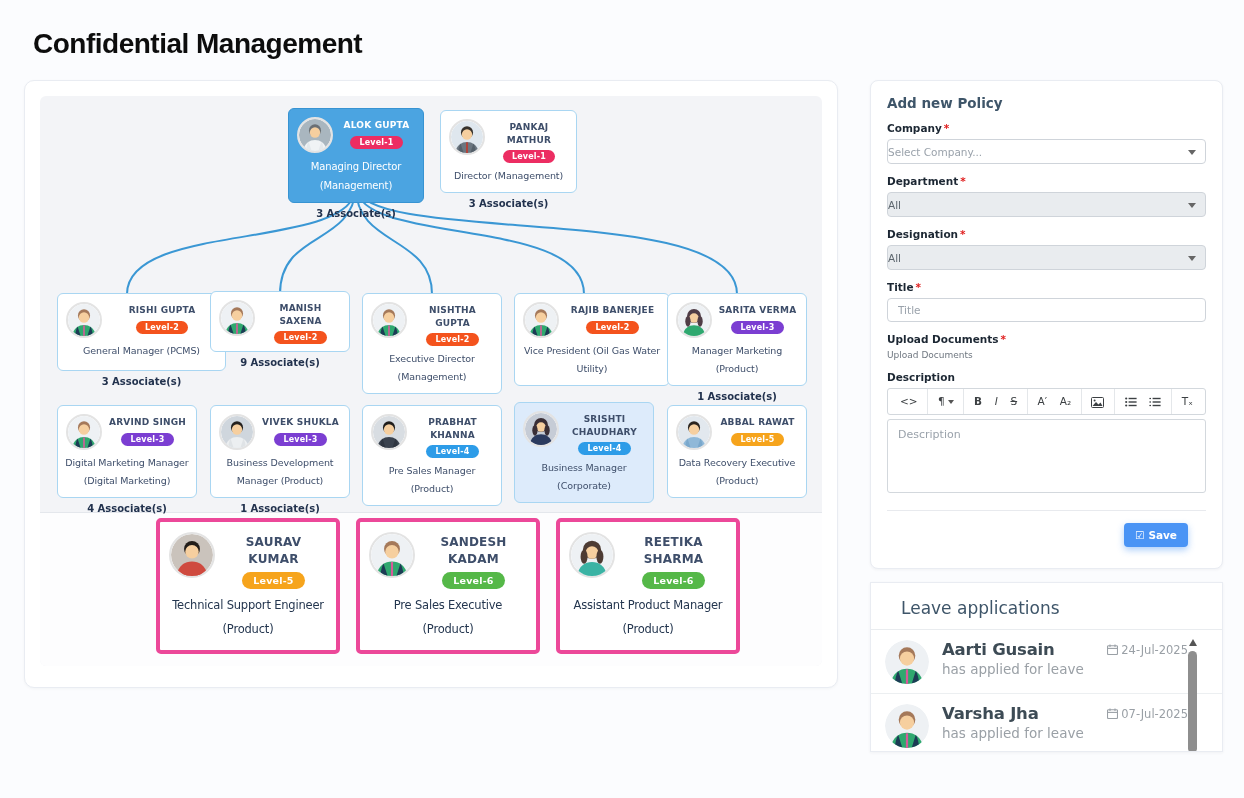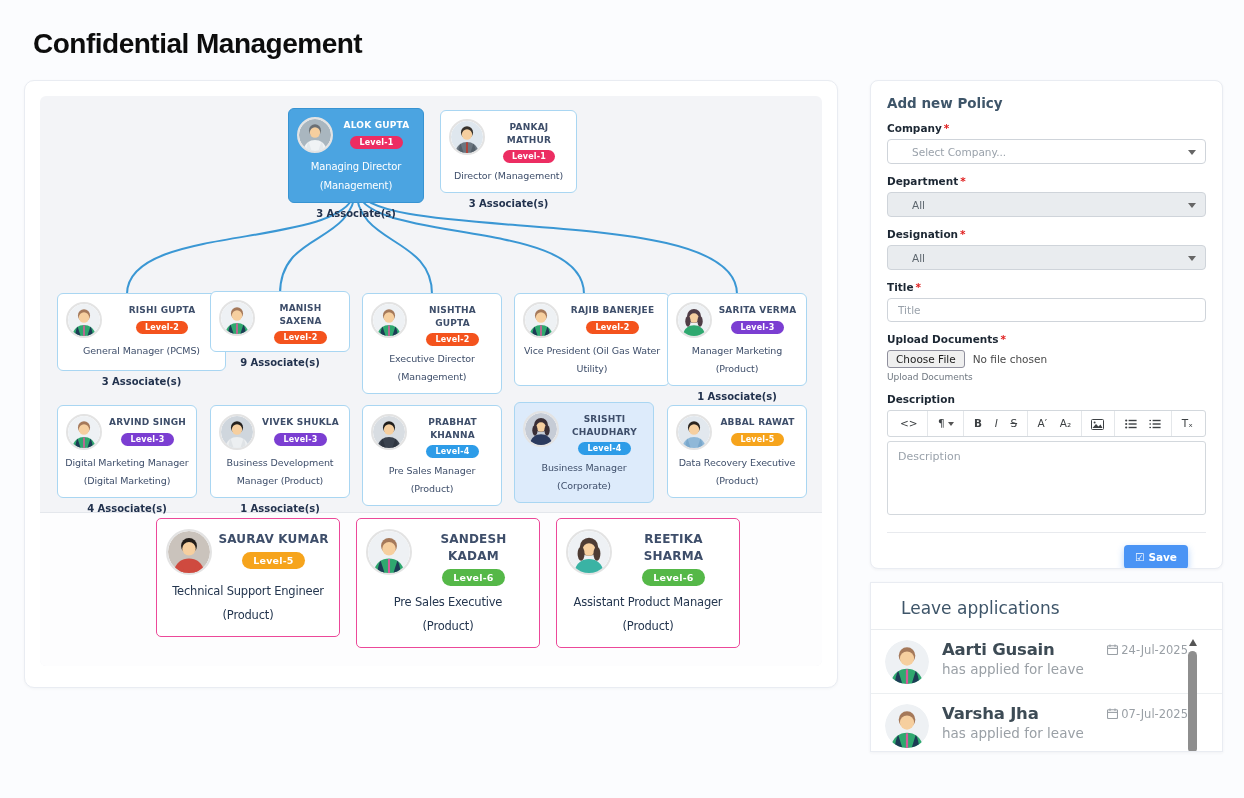--- a/index.html
+++ b/index.html
@@ -38,35 +38,35 @@
   .root .nname { color:#fff; }
   .badge { display:inline-block; font-size:8px; font-weight:700; color:#fff; padding:2px 9px;
     border-radius:9px; letter-spacing:.2px; }
   .lv1 { background:#ec2d62; } .lv2 { background:#f4531d; } .lv3 { background:#7b3ed2; }
   .lv4 { background:#2d9ce8; } .lv5 { background:#f6a41c; } .lv6 { background:#55b848; }
   .nttl { font-size:9.5px; color:#3e4e6a; margin-top:4px; line-height:1.9; letter-spacing:-0.1px; }
   .root .nttl { color:#fff; font-size:10px; }
   .assoc { margin-top:5px; font-size:10px; font-weight:700; color:#22324e; }
 
   .node.big { width:184px; }
-  .big .ncard { border:1px solid #ec4899; border-radius:5px; padding:10px 6px 9px; }
+  .big .ncard { border:4px solid #ec4899; border-radius:5px; padding:10px 6px 9px; }
   .big .avatar { width:46px; height:46px; }
   .big .nname { font-size:12px; }
   .big .badge { font-size:9.5px; padding:3px 11px; border-radius:10px; }
   .big .nttl { font-size:11.5px; color:#24364f; line-height:2.1; letter-spacing:-0.2px; }
 
   
   .policy-panel { position:absolute; left:870px; top:80px; width:353px; height:489px;
     background:#fff; border:1px solid #e9ecf2; border-radius:8px;
     box-shadow:0 1px 3px rgba(30,40,60,.05); padding:14px 16px; overflow:hidden; }
   .pp-header { font-size:13.5px; font-weight:700; color:#3e5569; margin-bottom:8px; }
   .f-label { font-size:10.5px; font-weight:700; color:#1c2733; margin:11px 0 5px; }
   .req { color:#e02020; margin-left:2px; }
   .sel-box { position:relative; height:25px; border:1px solid #cfd4da; border-radius:4px;
-    background:#fff; display:flex; align-items:center; padding:0 22px 0 24px; cursor:pointer; }
+    background:#fff; display:flex; align-items:center; padding:0 22px 0 0; cursor:pointer; }
   .sel-box.gray { background:#e9ecef; }
   .sel-text { font-size:10.5px; color:#9aa2ab; }
   .sel-box.gray .sel-text { color:#5d666e; }
   .caret { position:absolute; right:9px; top:50%; margin-top:-2px; width:0; height:0;
     border-left:4px solid transparent; border-right:4px solid transparent; border-top:5px solid #666; }
   .txt-input { width:100%; height:24px; border:1px solid #cfd4da; border-radius:4px;
     font-family:inherit; font-size:10.5px; color:#333; padding:0 10px; outline:none; }
   .txt-input::placeholder { color:#9aa2ab; }
   .file-row { display:flex; align-items:center; gap:8px; margin-top:2px; }
   .file-btn { font-family:inherit; font-size:10.5px; color:#1b1b1b; background:#efefef;
@@ -441,24 +441,20 @@
     <div class="f-label"><span>Designation</span><span class="req">*</span></div>
     <div class="sel-box gray">
       <span class="sel-text">All</span>
       <span class="caret"></span>
     </div>
 
     <div class="f-label"><span>Title</span><span class="req">*</span></div>
     <input class="txt-input" type="text" placeholder="Title" style="">
 
     <div class="f-label"><span>Upload Documents</span><span class="req">*</span></div>
-    <div class="file-row">
-      <button class="file-btn">Choose File</button>
-      <span class="file-none">No file chosen</span>
-    </div>
     <div class="hint">Upload Documents</div>
 
     <div class="f-label">Description</div>
     <div class="rte-toolbar">
       <span class="rtb">&lt;&gt;</span>
       <span class="sep"></span>
       <span class="rtb"><span>¶</span><span class="p-caret"></span></span>
       <span class="sep"></span>
       <span class="rtb b">B</span>
       <span class="rtb i">I</span>

